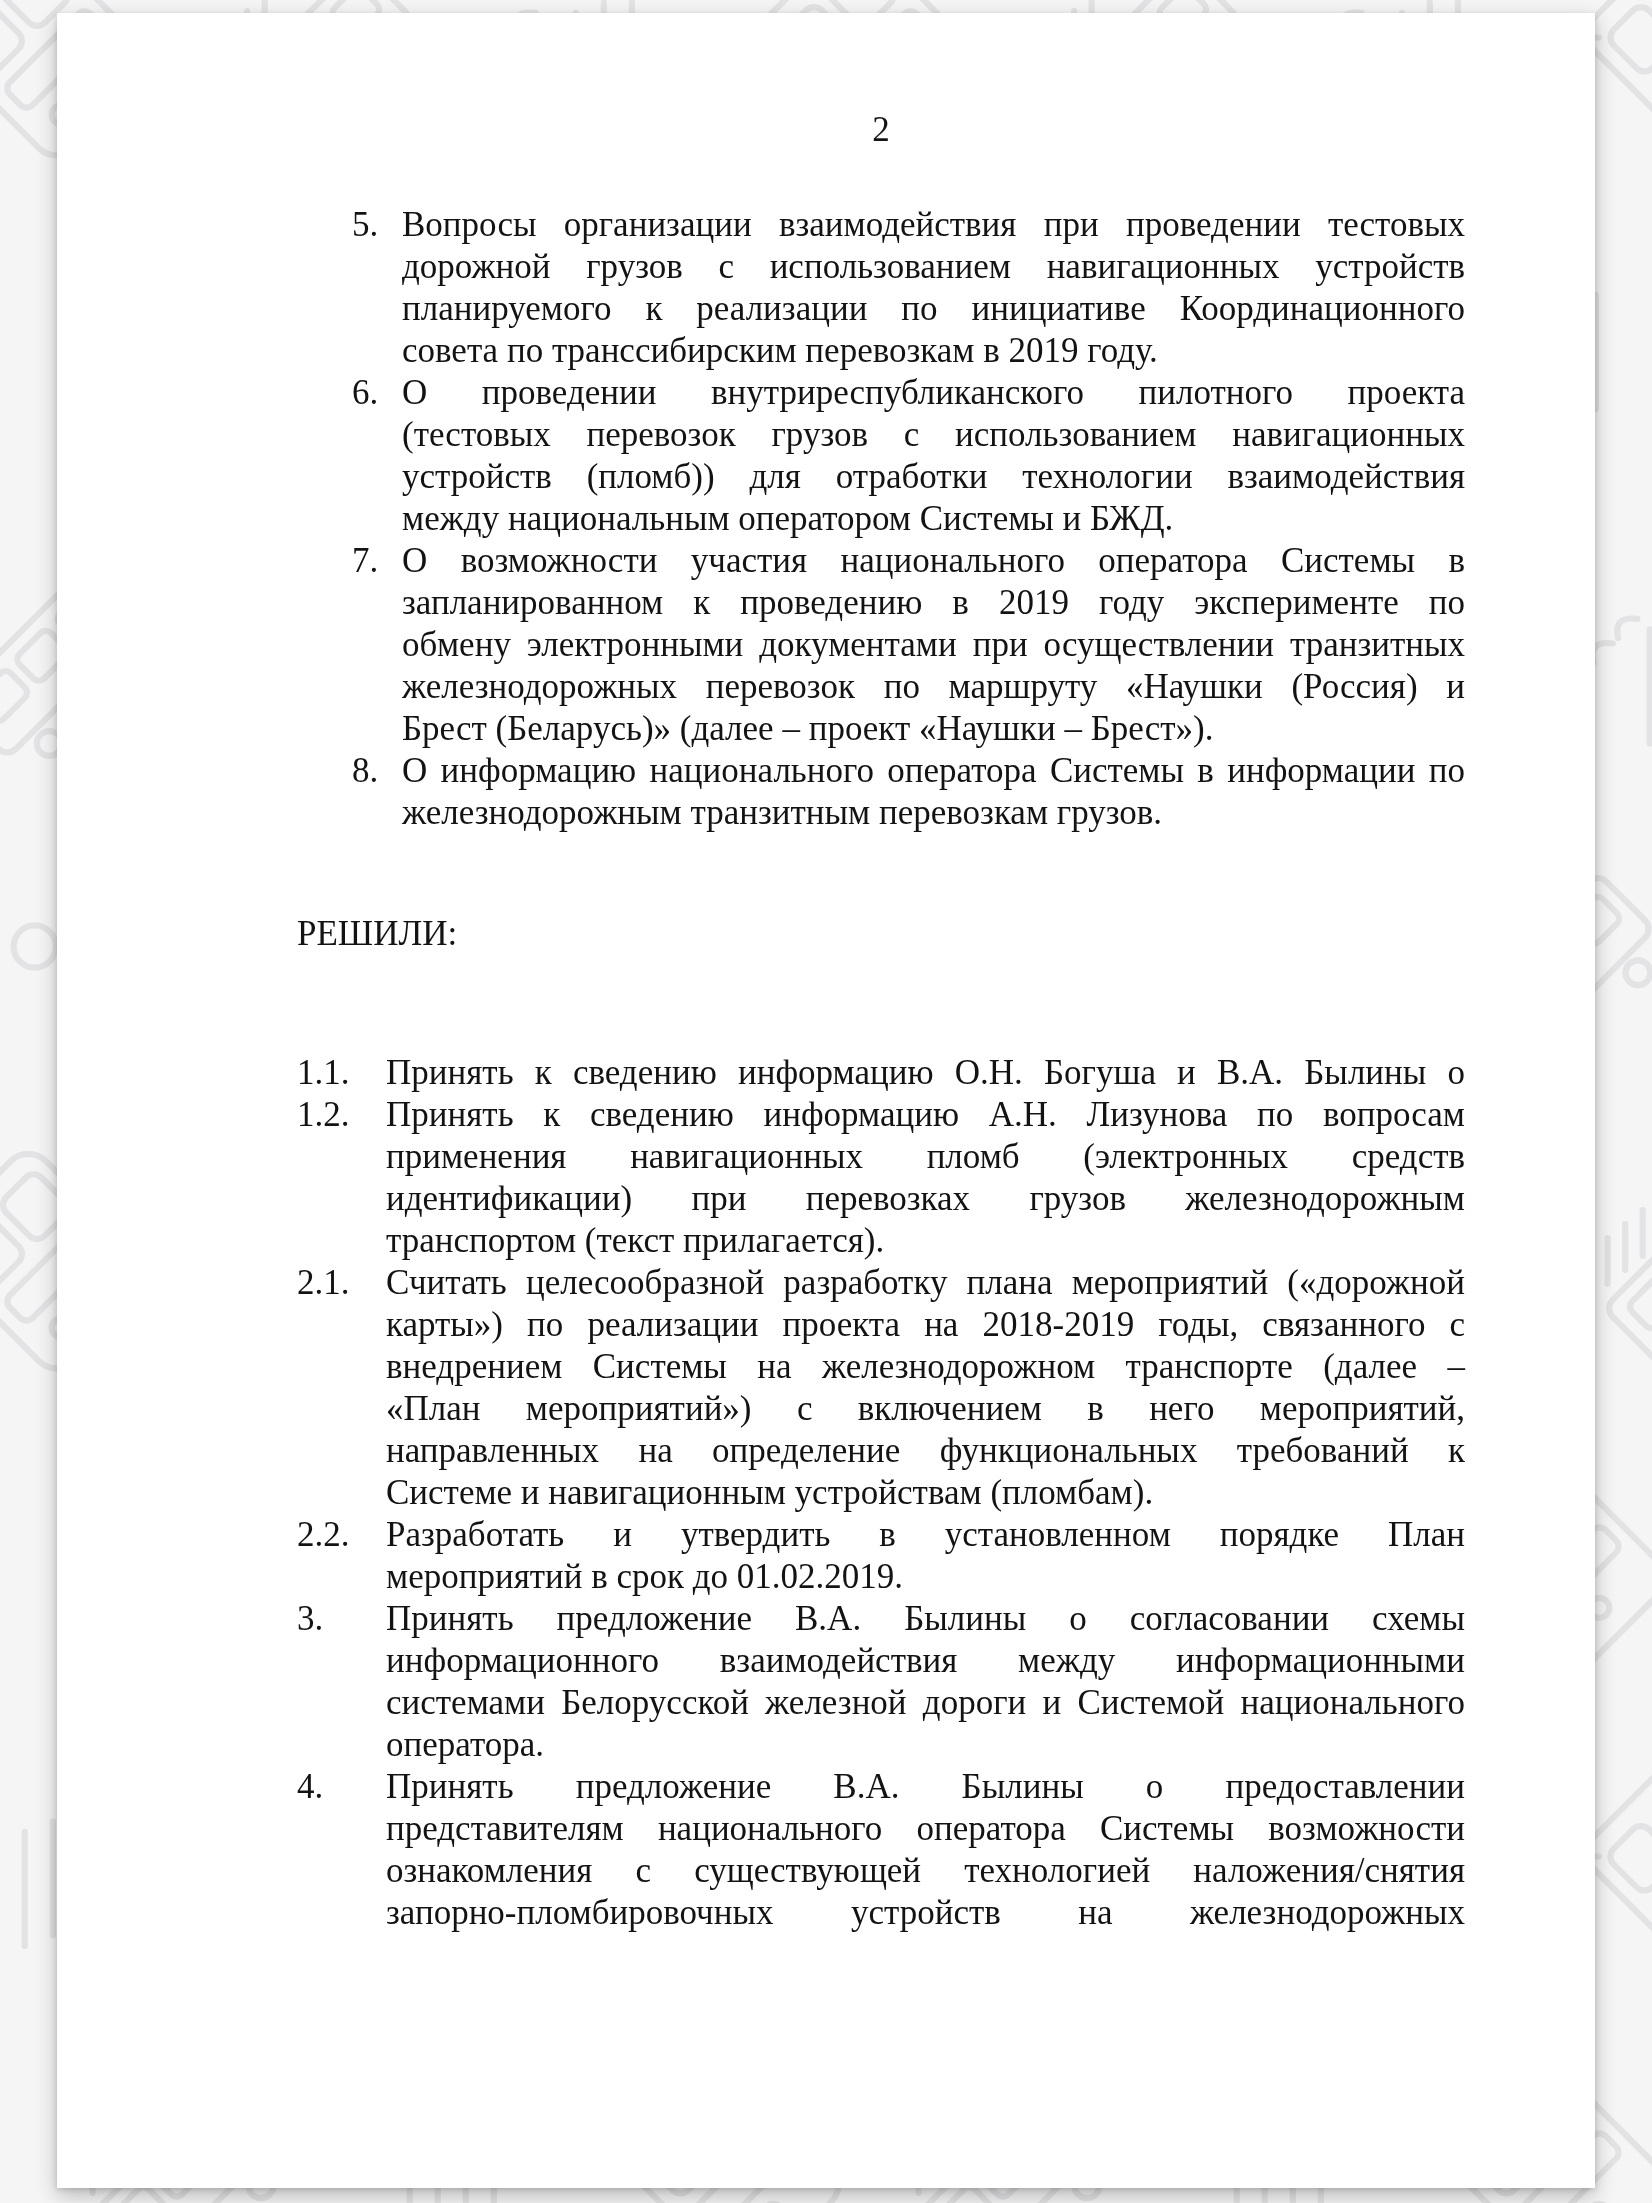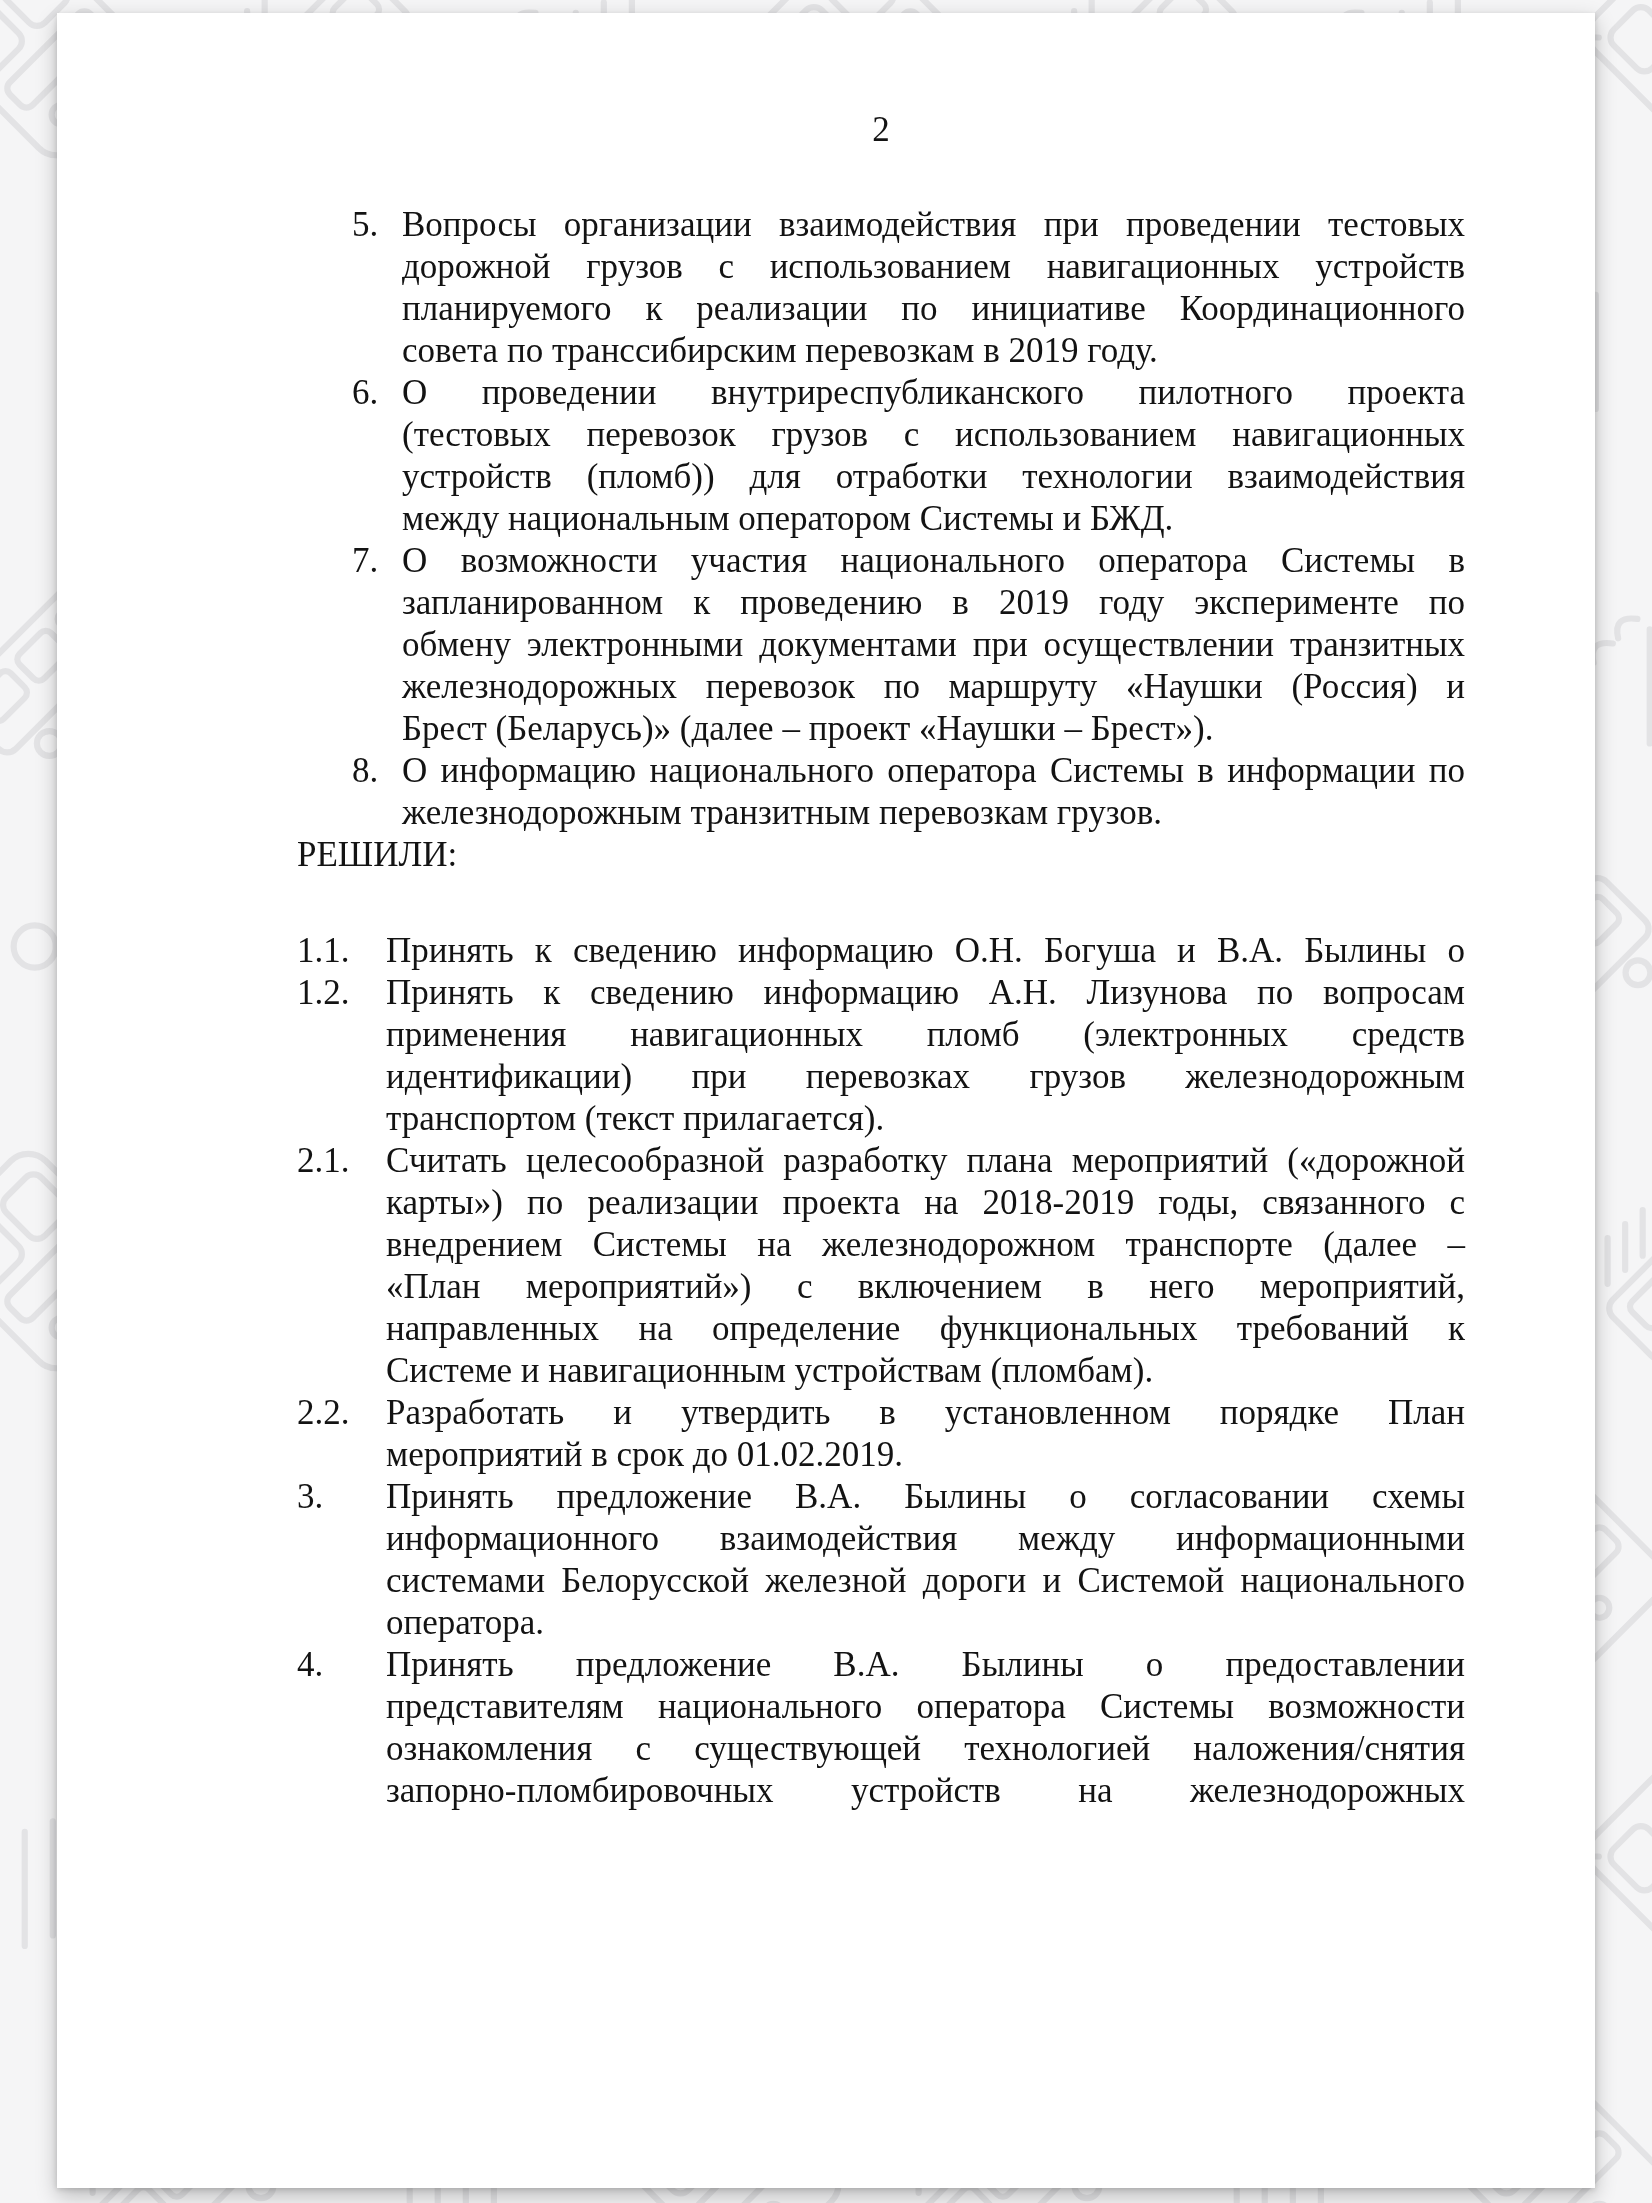--- a/index.html
+++ b/index.html
@@ -52,22 +52,22 @@
     line-height: 42px;
   }
   .page-number {
     margin-top: 96px;
     text-align: center;
   }
   ol.doc-list { list-style: none; margin: 0; padding: 0; }
   ol.agenda { margin-top: 53px; }
   ol.agenda > li { position: relative; padding-left: 105px; }
   ol.agenda > li > .num { position: absolute; left: 55px; top: 0; }
-  .decided-heading { }
-  ol.decisions { margin-top: 54px; }
+  .decided-heading { margin-top: 79px; }
+  ol.decisions { margin-top: 97px; }
   ol.decisions > li { position: relative; padding-left: 89px; }
   ol.decisions > li > .num { position: absolute; left: 0; top: 0; }
   .ln {
     text-align: justify;
     text-align-last: justify;
   }
   .ln.flush { text-align-last: left; }
 </style>
 </head>
 <body>

